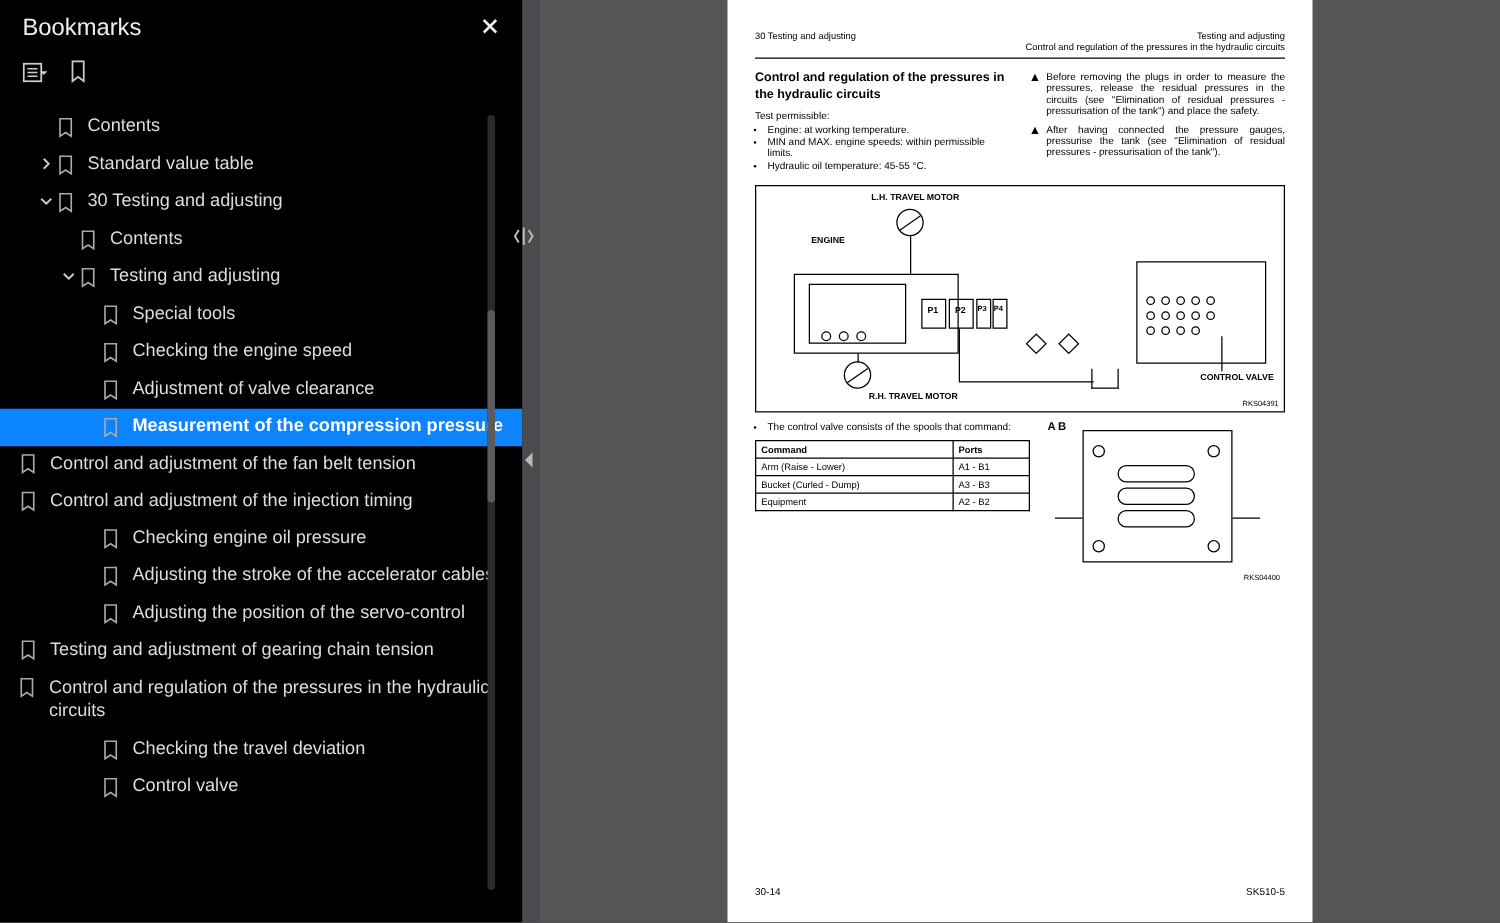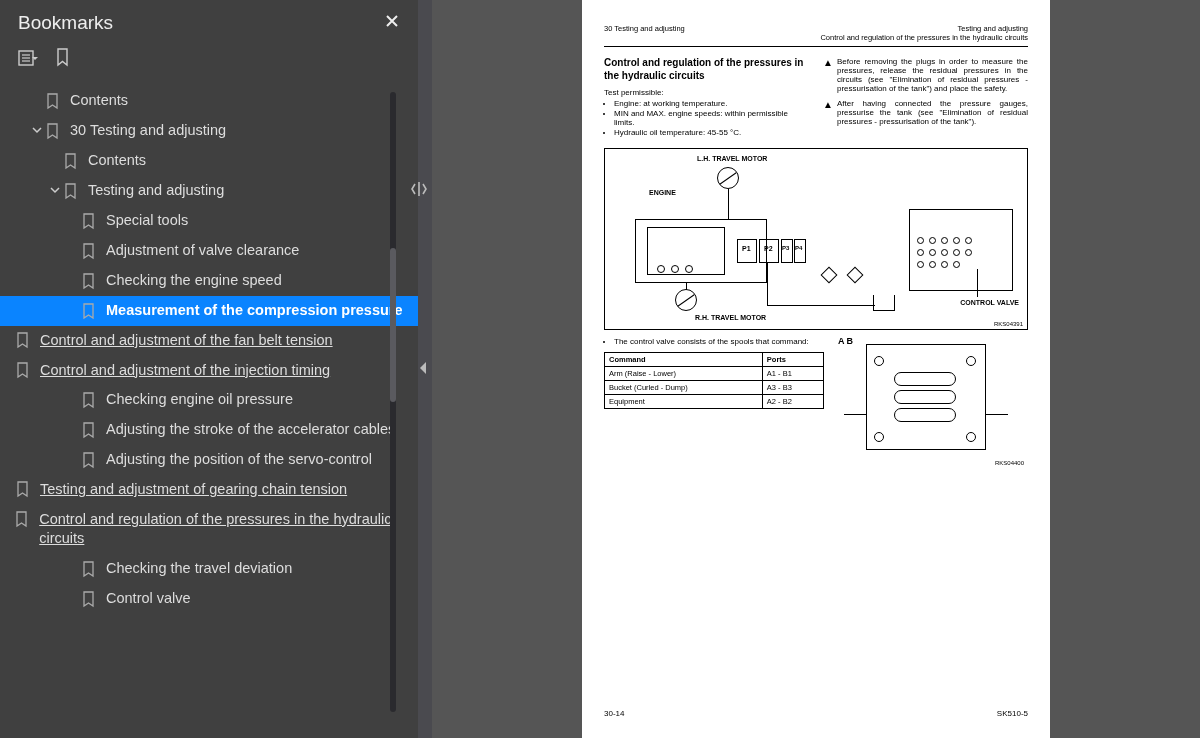--- a/index.html
+++ b/index.html
@@ -1,27 +1,27 @@
 <!DOCTYPE html>
 <html><head>
 <meta charset="utf-8">
 <style>
 * { margin:0; padding:0; box-sizing:border-box; }
 body { font-family:"Segoe UI",Arial,sans-serif; background:#525659; width:1200px; height:738px; overflow:hidden; display:flex; }
-.sidebar { width:418px; height:100%; background:#404040; color:#ccc; display:flex; flex-direction:column; position:relative; }
+.sidebar { width:418px; height:100%; background:#000000; color:#ccc; display:flex; flex-direction:column; position:relative; }
 .side-hdr { display:flex; align-items:center; justify-content:space-between; padding:12px 18px 8px 18px; }
 .side-title { font-size:19px; color:#eee; font-weight:400; }
 .close-x { color:#eee; font-size:18px; cursor:pointer; }
 .side-tools { display:flex; align-items:center; gap:14px; padding:6px 18px 10px 18px; }
 .tool-ico { color:#ccc; font-size:16px; }
 .tree { flex:1; overflow-y:auto; padding:4px 0 10px 0; position:relative; }
 .scroll-ind { position:absolute; right:22px; top:92px; width:6px; height:620px; background:#2a2a2e; border-radius:3px; }
 .scroll-thumb { position:absolute; right:22px; top:248px; width:6px; height:154px; background:#5a5a5f; border-radius:3px; }
 .row { display:flex; align-items:center; height:30px; font-size:14.5px; color:#ddd; cursor:pointer; white-space:nowrap; }
-.row.tall { height:auto; padding:5px 0; align-items:flex-start;text-decoration:underline; }
+.row.tall { height:auto; padding:5px 0; align-items:flex-start; }
 .row .txt { white-space:normal; line-height:1.35; }
 .row.sel { background:#0a84ff; color:#fff;font-weight:bold; }
 .chev { width:14px; display:inline-block; text-align:center; font-size:11px; color:#bbb; } .ind1 { padding-left:30px; } .ind2 { padding-left:48px; } .ind3 { padding-left:66px; }
 .bmicon { width:18px; height:18px; margin-right:8px; flex:none; }
 .bmicon svg { width:18px; height:18px; }
 .splitter { width:14px; background:#4a4a4f; position:relative; display:flex; align-items:center; justify-content:center; }
 .coll { position:absolute; top:362px; left:2px; width:0;height:0; border-top:6px solid transparent; border-bottom:6px solid transparent; border-right:6px solid #bbb; }
 .drag-handle { position:absolute; left:-8px; top:180px; color:#bbb; font-size:15px; }
 .viewer { flex:1; background:#555; display:flex; justify-content:center; align-items:flex-start; overflow:auto; }
 .page { width:468px; margin:0 auto; background:#fff; min-height:738px; padding:24px 22px 18px 22px; font-family:Arial,Helvetica,sans-serif; color:#000; font-size:8.5px; position:relative; }
@@ -81,20 +81,29 @@
   <div class="tree" id="tree">
       <div class="row ind1">
         <span class="chev"></span>
         <span class="bmicon"><svg viewBox="0 0 18 18">
             <path d="M4 2 h9 v14 l-4.5 -3 l-4.5 3 z" fill="none" stroke="#aaa" stroke-width="1.3"></path>
           </svg></span>
         <span class="txt">Contents</span>
       </div>
       <div class="row ind1">
         <span class="chev"><svg width="10" height="10" viewBox="0 0 10 10">
+            <path d="M3 1 l4 4 l-4 4" stroke="#ccc" stroke-width="1.5" fill="none"></path>
+          </svg></span>
+        <span class="bmicon"><svg viewBox="0 0 18 18">
+            <path d="M4 2 h9 v14 l-4.5 -3 l-4.5 3 z" fill="none" stroke="#aaa" stroke-width="1.3"></path>
+          </svg></span>
+        <span class="txt">Standard value table</span>
+      </div>
+      <div class="row ind1">
+        <span class="chev"><svg width="10" height="10" viewBox="0 0 10 10">
             <path d="M1 3 l4 4 l4 -4" stroke="#ccc" stroke-width="1.5" fill="none"></path>
           </svg></span>
         <span class="bmicon"><svg viewBox="0 0 18 18">
             <path d="M4 2 h9 v14 l-4.5 -3 l-4.5 3 z" fill="none" stroke="#aaa" stroke-width="1.3"></path>
           </svg></span>
         <span class="txt">30 Testing and adjusting</span>
       </div>
       <div class="row ind2">
         <span class="chev"></span>
         <span class="bmicon"><svg viewBox="0 0 18 18">
@@ -116,28 +125,28 @@
         <span class="bmicon"><svg viewBox="0 0 18 18">
             <path d="M4 2 h9 v14 l-4.5 -3 l-4.5 3 z" fill="none" stroke="#aaa" stroke-width="1.3"></path>
           </svg></span>
         <span class="txt">Special tools</span>
       </div>
       <div class="row ind3">
         <span class="chev"></span>
         <span class="bmicon"><svg viewBox="0 0 18 18">
             <path d="M4 2 h9 v14 l-4.5 -3 l-4.5 3 z" fill="none" stroke="#aaa" stroke-width="1.3"></path>
           </svg></span>
+        <span class="txt">Checking the engine speed</span>
+      </div>
+      <div class="row ind3">
+        <span class="chev"></span>
+        <span class="bmicon"><svg viewBox="0 0 18 18">
+            <path d="M4 2 h9 v14 l-4.5 -3 l-4.5 3 z" fill="none" stroke="#aaa" stroke-width="1.3"></path>
+          </svg></span>
         <span class="txt">Adjustment of valve clearance</span>
-      </div>
-      <div class="row ind3">
-        <span class="chev"></span>
-        <span class="bmicon"><svg viewBox="0 0 18 18">
-            <path d="M4 2 h9 v14 l-4.5 -3 l-4.5 3 z" fill="none" stroke="#aaa" stroke-width="1.3"></path>
-          </svg></span>
-        <span class="txt">Checking the engine speed</span>
       </div>
       <div class="row ind3 sel">
         <span class="chev"></span>
         <span class="bmicon"><svg viewBox="0 0 18 18">
             <path d="M4 2 h9 v14 l-4.5 -3 l-4.5 3 z" fill="none" stroke="#aaa" stroke-width="1.3"></path>
           </svg></span>
         <span class="txt">Measurement of the compression pressure</span>
       </div>
       <div class="row ind3 tall">
         <span class="chev"></span>

